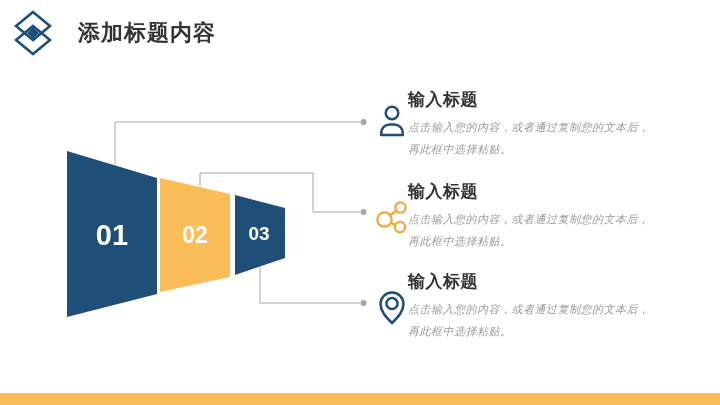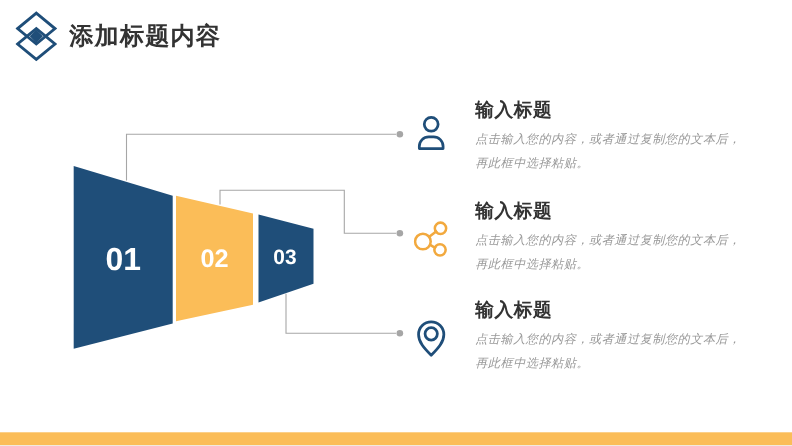--- a/index.html
+++ b/index.html
@@ -11,35 +11,35 @@
     --text_gray:#999999;
     --bg_white:#FFFFFF;
   }
   *{margin:0;padding:0;box-sizing:border-box;}
   html,body{background:#e8e8e8;font-family:"Liberation Sans","DejaVu Sans",sans-serif;}
   .slide{
     position:relative;width:720px;height:405px;background:var(--bg_white);
     overflow:hidden;margin:0 auto;
   }
   
-  .header{position:absolute;left:14px;top:10px;display:flex;align-items:flex-end;gap:11px;}
+  .header{position:absolute;left:14px;top:10px;display:flex;align-items:flex-end;gap:26px;}
   .header svg{display:block;}
   .slide-title{font-size:22px;font-weight:bold;color:var(--title_dark);letter-spacing:1px;line-height:46px;}
   
   .diagram{position:absolute;left:0;top:0;width:720px;height:405px;}
   .seg-blue{fill:var(--brand_blue);}
   .seg-yellow{fill:var(--accent_yellow);}
   .connector{fill:none;stroke:var(--line_gray);stroke-width:1;}
   .dot{fill:var(--line_gray);}
   .num{fill:#ffffff;font-weight:bold;text-anchor:middle;font-family:"Liberation Sans","DejaVu Sans",sans-serif;}
   .num-1{font-size:29px;}
   .num-2{font-size:23px;}
   .num-3{font-size:19px;}
   
-  .item{position:absolute;left:376px;display:flex;gap:24px;width:320px;}
+  .item{position:absolute;left:376px;display:flex;width:320px;}
   .item-1{top:88px;}
   .item-2{top:180px;}
   .item-3{top:270px;}
   .icon-wrap{width:32px;display:flex;justify-content:center;align-items:flex-start;padding-top:17px;flex:0 0 32px;}
   .icon-wrap svg{display:block;}
   .blue-stroke{stroke:var(--brand_blue);fill:none;stroke-width:2.5;}
   .orange-stroke{stroke:var(--icon_orange);fill:none;stroke-width:2.6;}
   .item-text{width:262px;}
   .item-title{font-size:17px;font-weight:bold;color:var(--title_dark);line-height:24px;margin-bottom:4px;letter-spacing:0.5px;}
   .item-desc{font-size:11px;line-height:22px;color:var(--text_gray);letter-spacing:0.5px;font-style:italic;}

